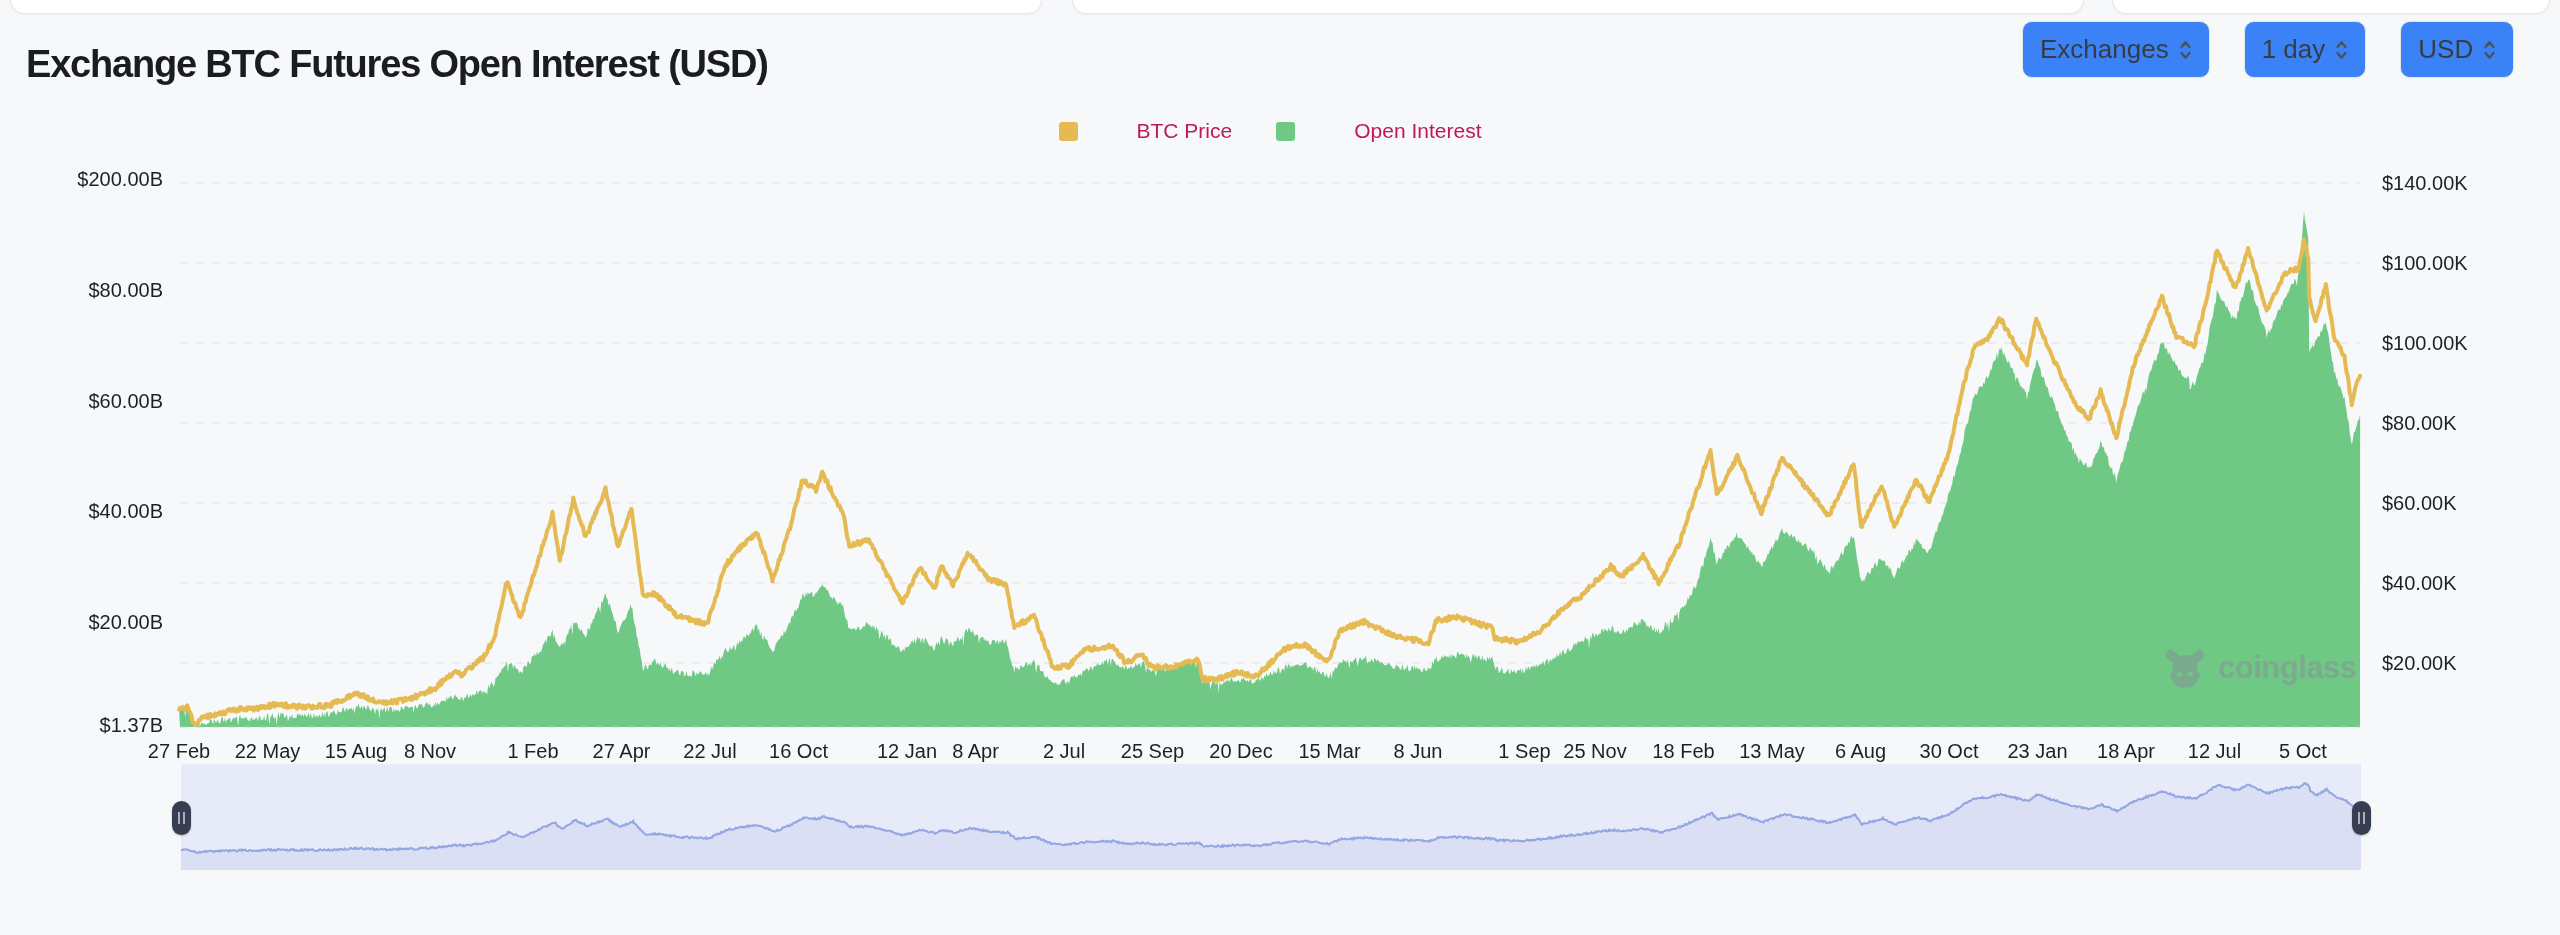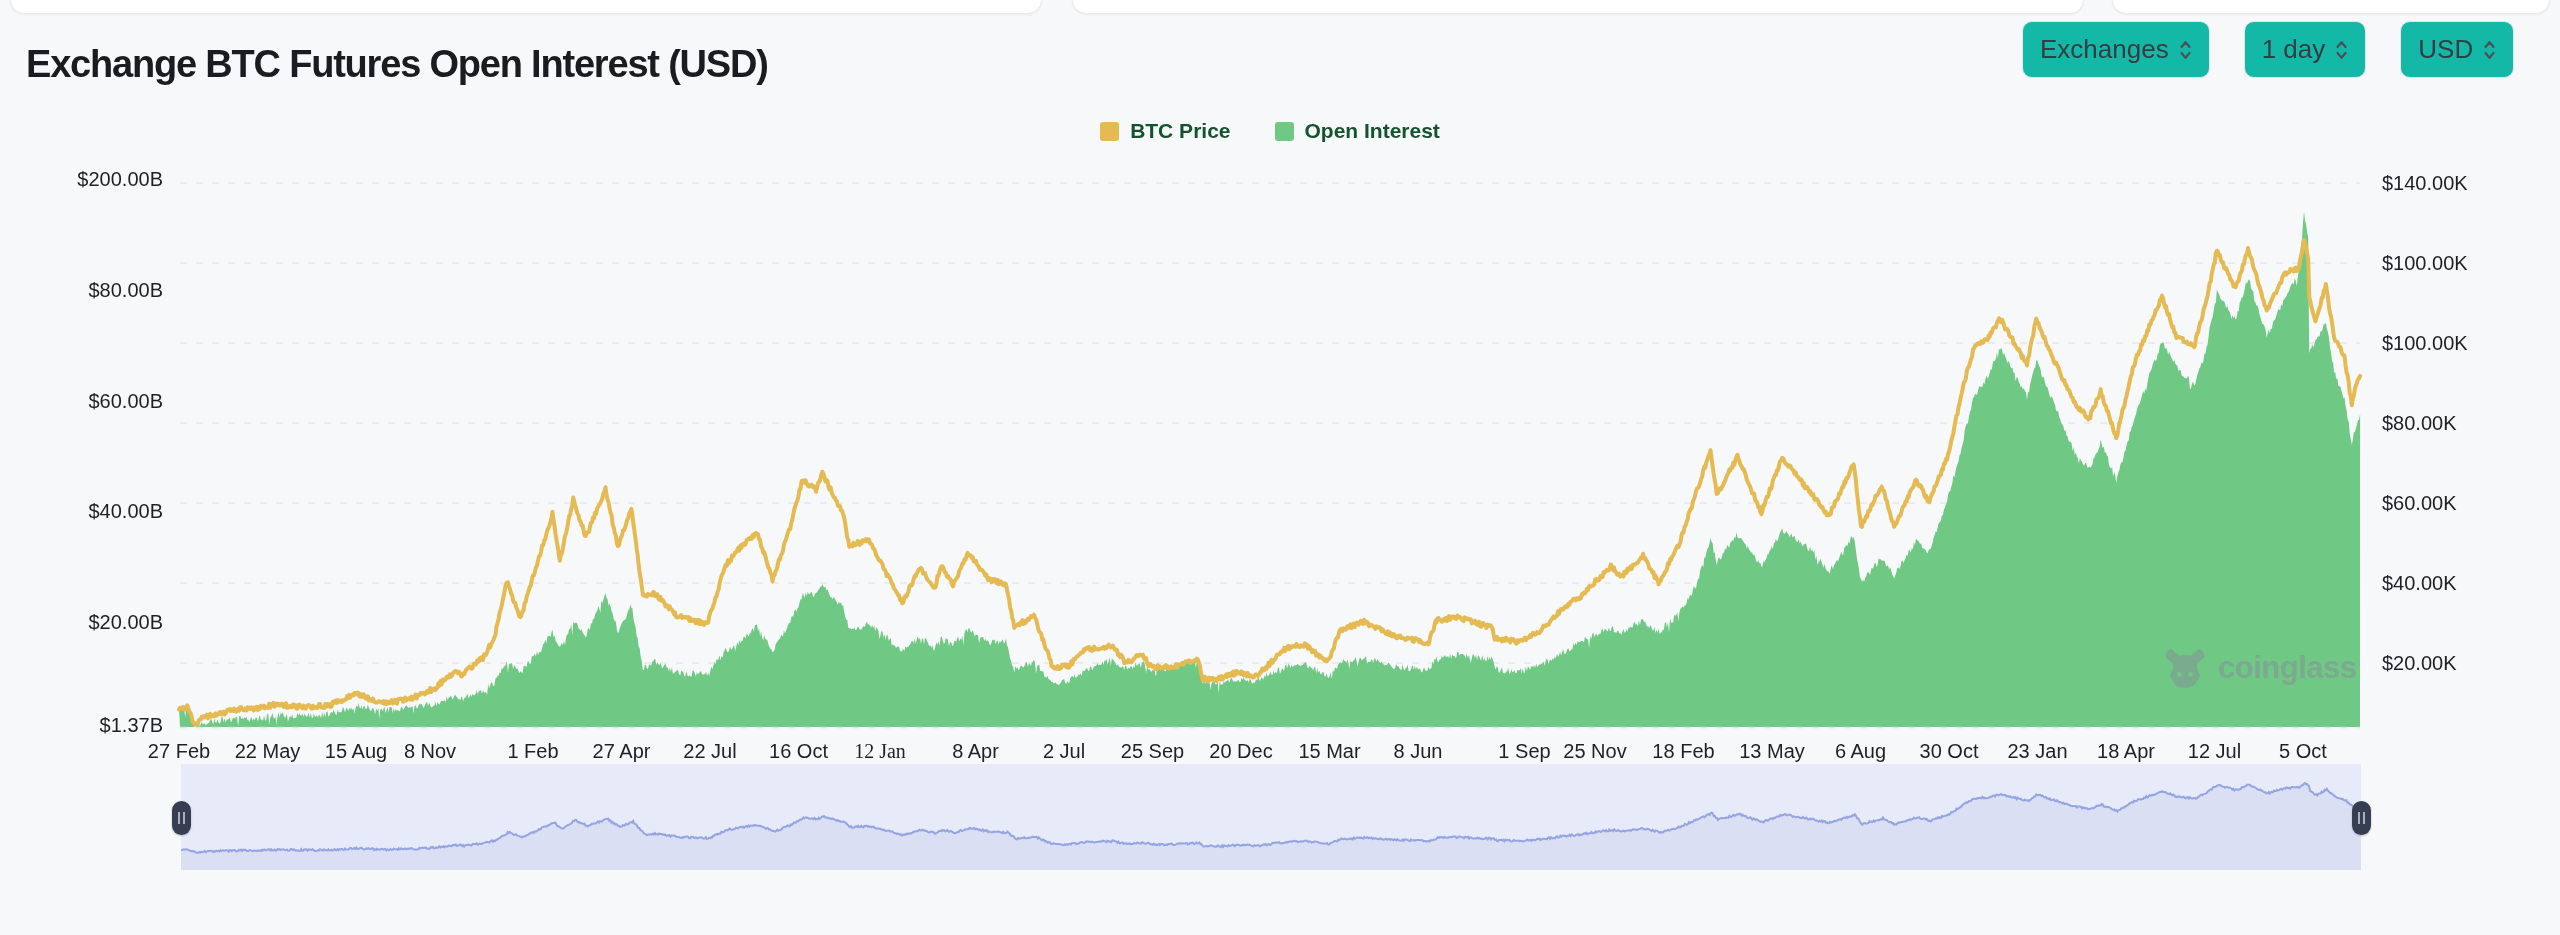--- a/index.html
+++ b/index.html
@@ -17,32 +17,32 @@
   #page-title{
     position:absolute;left:26px;top:18px;
     font-size:38px;font-weight:700;color:#1a1c1f;letter-spacing:-1.2px;
     white-space:nowrap;
   }
   #controls{
     position:absolute;top:21px;left:2022px;display:flex;gap:34px;align-items:center;
   }
   .ctl-btn{
     height:57px;display:flex;align-items:center;gap:10px;
-    background:#14b8a6;border:1px solid #e4e6ec;border-radius:10px;
+    background:#3b82f6;border:1px solid #e4e6ec;border-radius:10px;
     padding:0 17px;cursor:pointer;box-sizing:border-box;
   }
   .ctl-btn span{font-size:26px;color:#373c44;font-weight:400;white-space:nowrap;}
   .chev{flex:0 0 auto;}
   #legend{
     position:absolute;left:180px;width:2180px;top:116px;height:30px;
     display:flex;justify-content:center;align-items:center;gap:44px;
   }
   .legend-item{display:flex;align-items:center;gap:11px;cursor:pointer;}
   .legend-swatch{width:19px;height:19px;border-radius:3px;}
-  .legend-label{font-size:21px;color:#14532d;font-weight:700;}
+  .legend-label{font-size:21px;color:#be185d;font-weight:400;margin-left:48px;}
   #chart-svg{position:absolute;left:0;top:0;}
   .ytick{
     position:absolute;transform:translateY(-50%);
     font-size:20px;font-weight:500;color:#1e2124;white-space:nowrap;
   }
   .ytick.left{right:2400px;}  
   .ytick.right{left:2382px;}
   .xtick{
     position:absolute;top:740px;transform:translateX(-50%);
     font-size:20px;font-weight:500;color:#1e2124;white-space:nowrap;
@@ -151,21 +151,21 @@
   </div>
 <div id="xaxis">
     <span class="xtick" style="left: 179px; position: absolute;">27 Feb</span>
     <span class="xtick" style="left: 267.5px; position: absolute;">22 May</span>
     <span class="xtick" style="left: 356px; position: absolute;">15 Aug</span>
     <span class="xtick" style="left: 430px; position: absolute;">8 Nov</span>
     <span class="xtick" style="left: 533px; position: absolute;">1 Feb</span>
     <span class="xtick" style="left: 621.5px; position: absolute;">27 Apr</span>
     <span class="xtick" style="left: 710px; position: absolute;">22 Jul</span>
     <span class="xtick" style="left: 798.5px; position: absolute;">16 Oct</span>
-    <span class="xtick" style="left: 880px; position: absolute; font-family: Liberation Serif, serif;">12 Jan</span>
+    <span class="xtick" style="left: 907px; position: absolute;">12 Jan</span>
     <span class="xtick" style="left: 975.5px; position: absolute;">8 Apr</span>
     <span class="xtick" style="left: 1064px; position: absolute;">2 Jul</span>
     <span class="xtick" style="left: 1152.5px; position: absolute;">25 Sep</span>
     <span class="xtick" style="left: 1241px; position: absolute;">20 Dec</span>
     <span class="xtick" style="left: 1329.5px; position: absolute;">15 Mar</span>
     <span class="xtick" style="left: 1418px; position: absolute;">8 Jun</span>
     <span class="xtick" style="left: 1506.5px; position: absolute; margin-left: 18px;">1 Sep</span>
     <span class="xtick" style="left: 1595px; position: absolute;">25 Nov</span>
     <span class="xtick" style="left: 1683.5px; position: absolute;">18 Feb</span>
     <span class="xtick" style="left: 1772px; position: absolute;">13 May</span>

